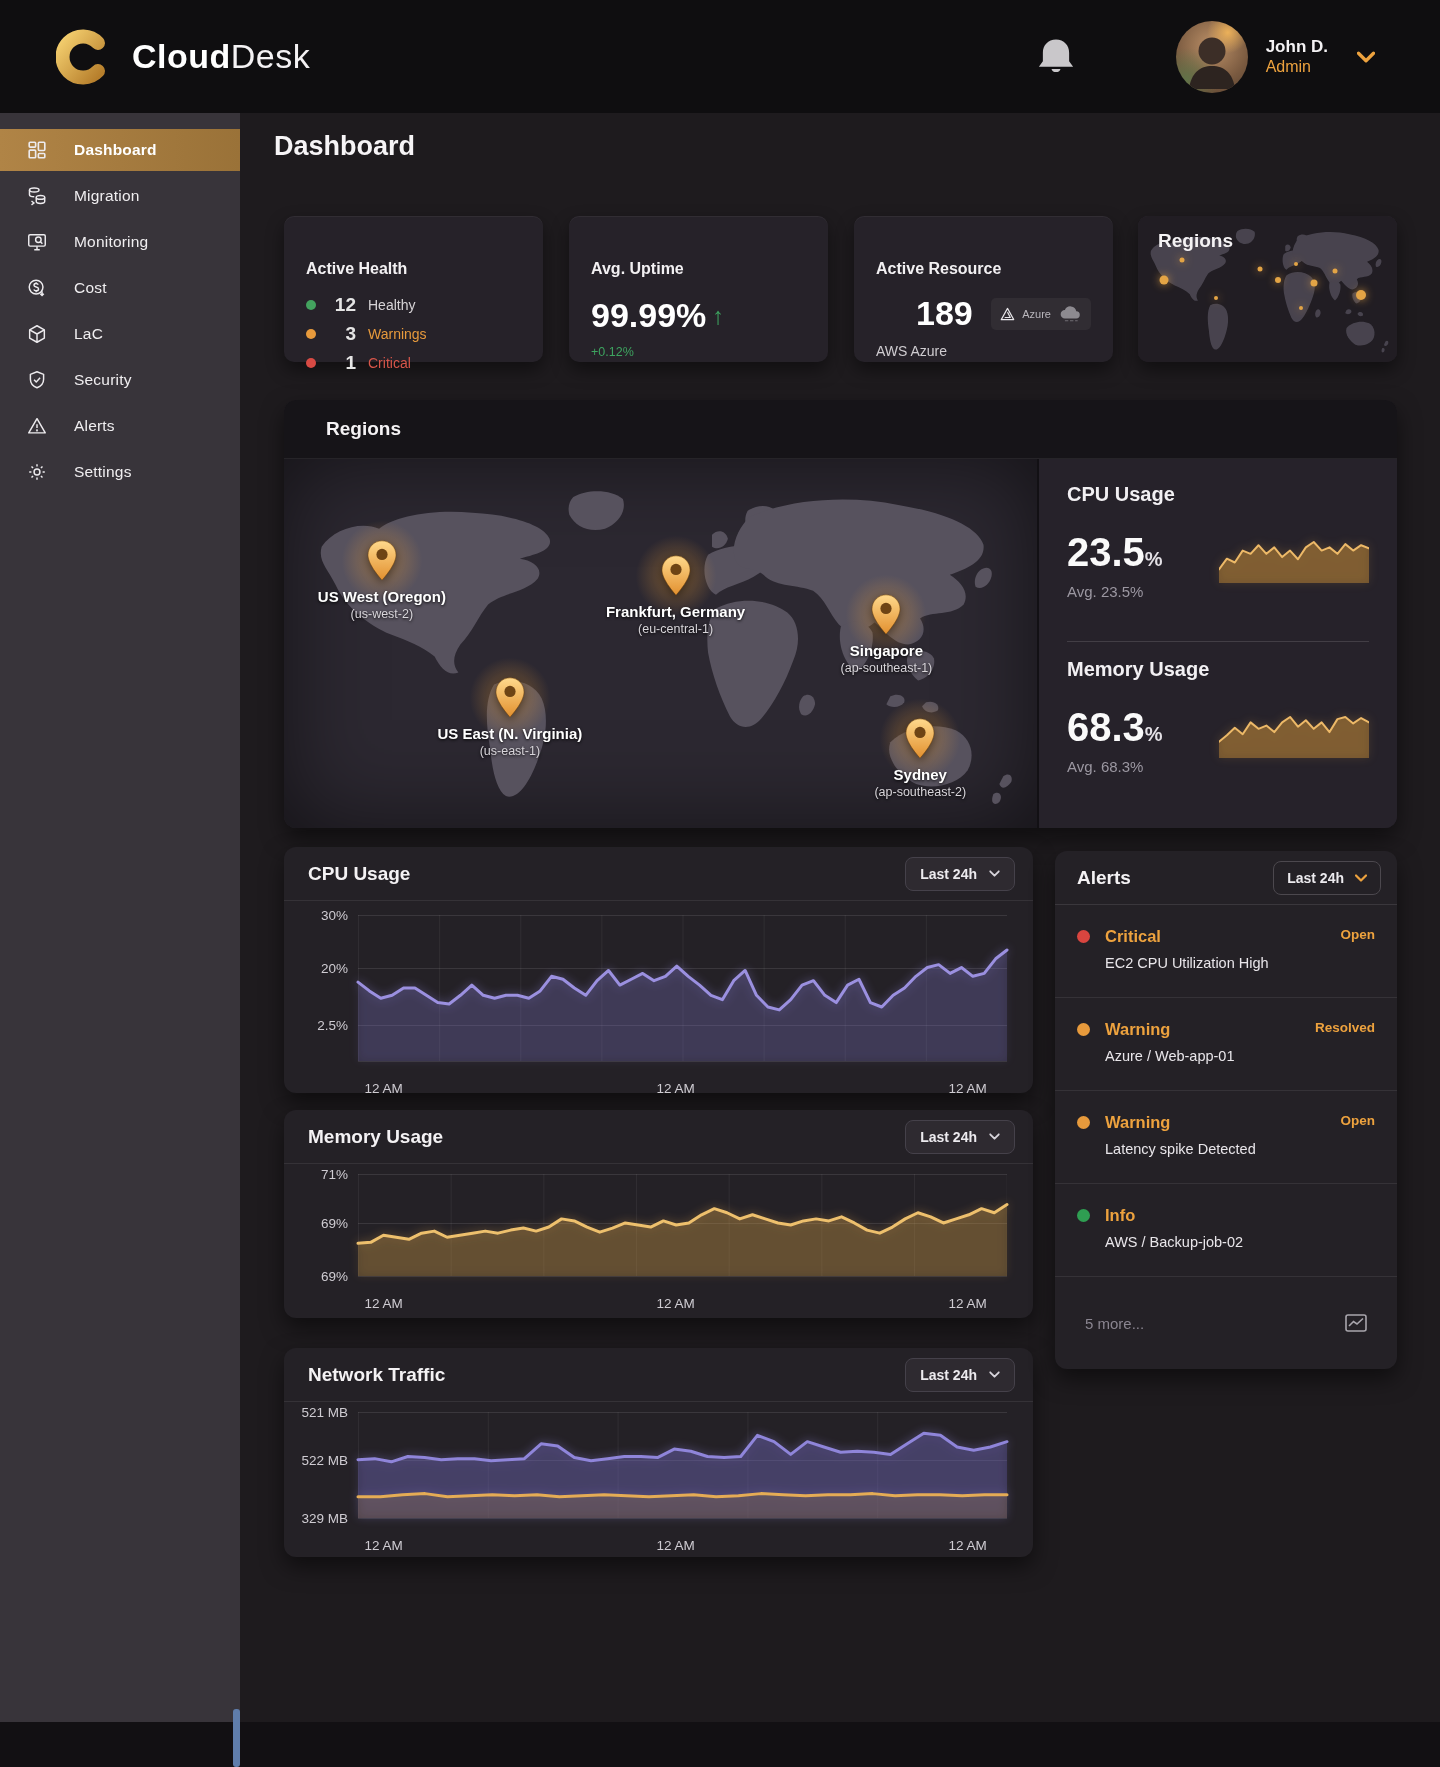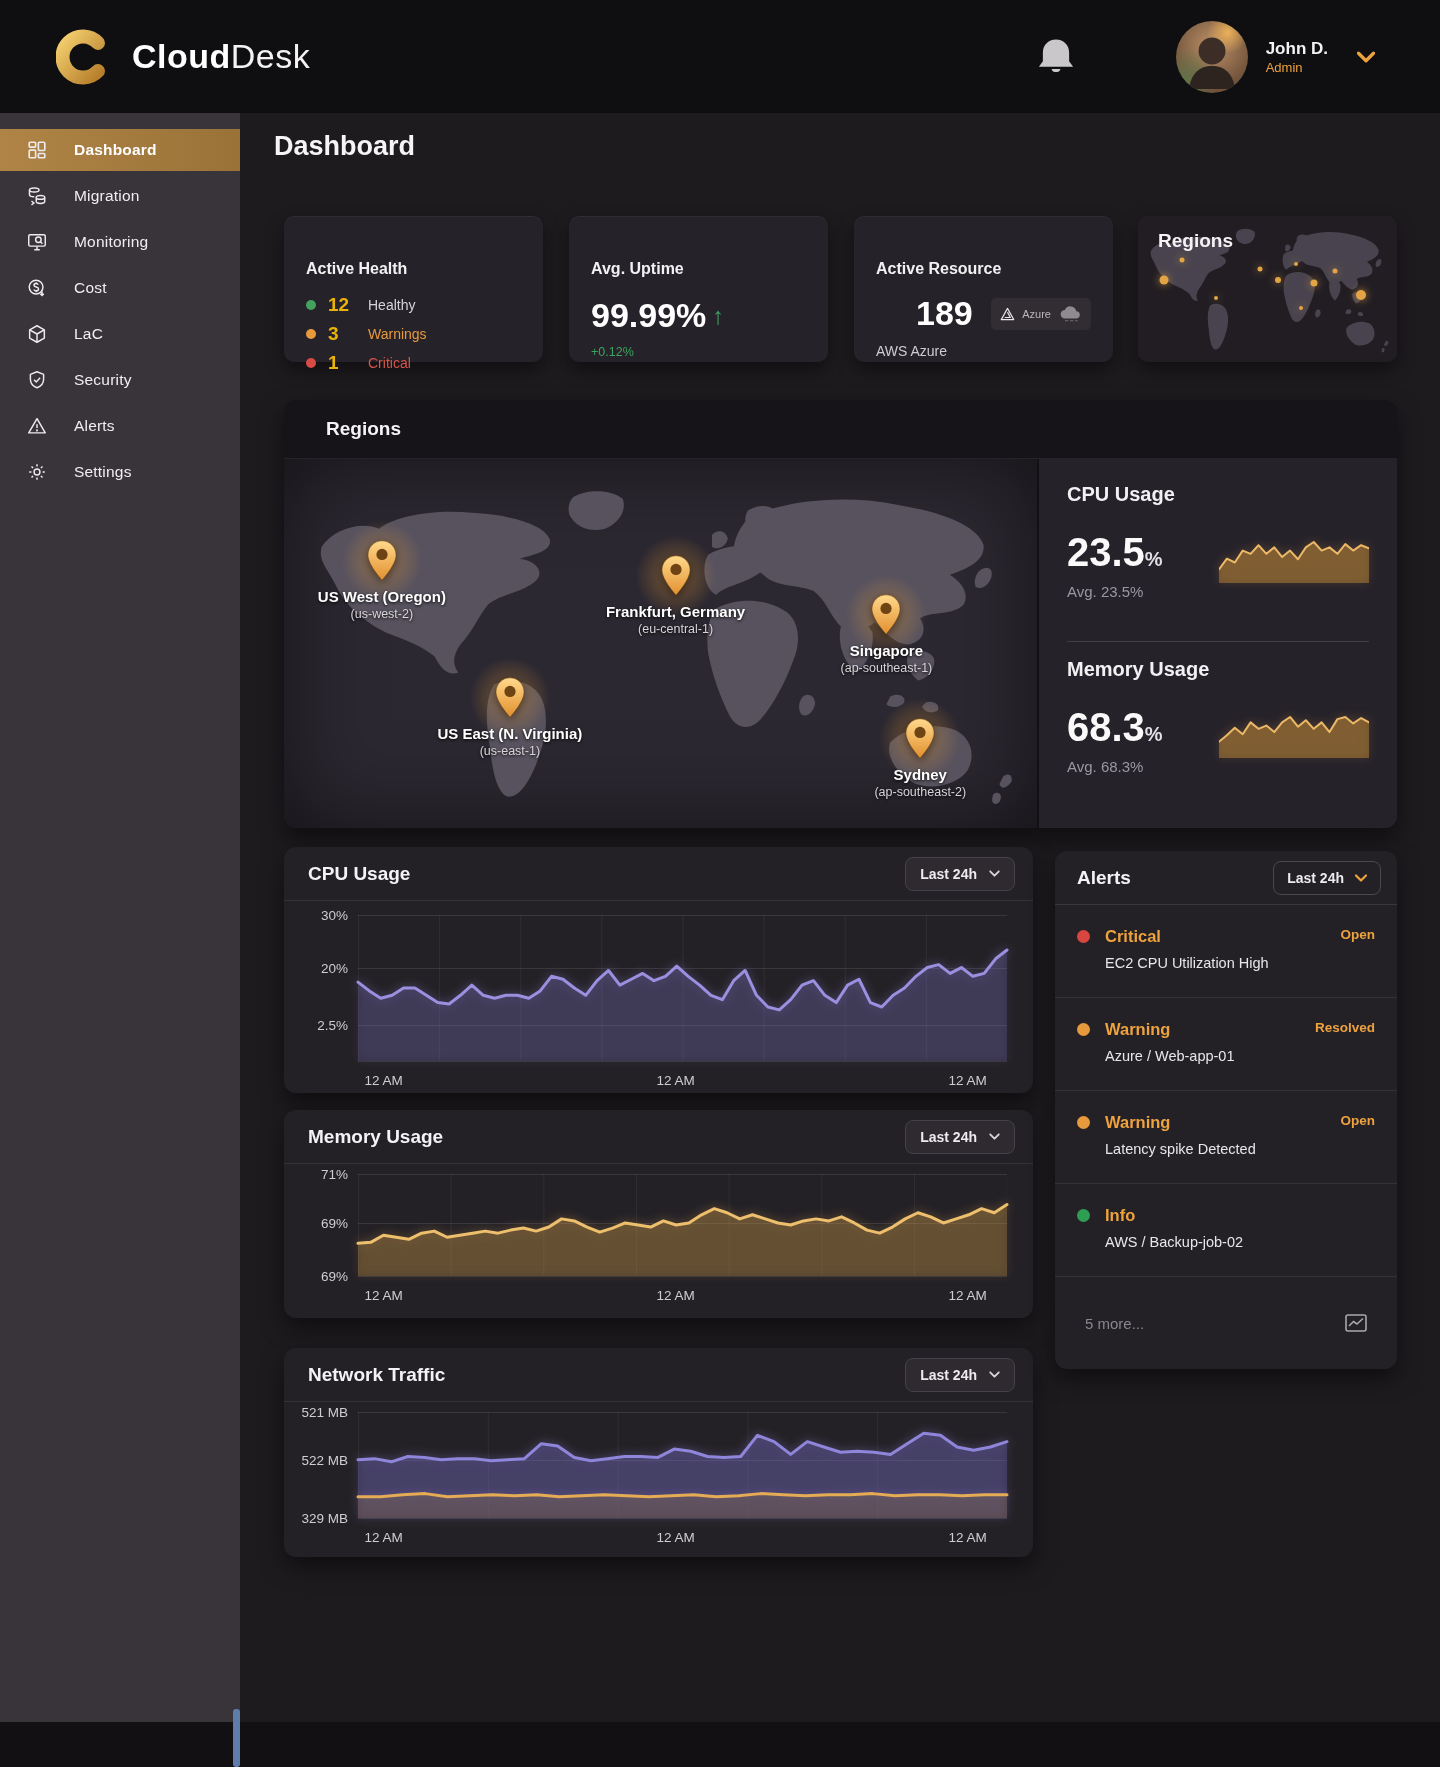--- a/index.html
+++ b/index.html
@@ -19,21 +19,21 @@
   .bell { width:40px; height:44px; color:#c9c7ca; cursor:pointer; }
   .avatar { width:72px; height:72px; border-radius:50%; margin-left:100px; overflow:hidden;
     background:
       radial-gradient(circle at 72% 16%, rgba(240,180,90,.95), rgba(240,180,90,0) 26%),
       radial-gradient(circle at 14% 82%, rgba(96,118,74,.9), rgba(96,118,74,0) 38%),
       radial-gradient(circle at 50% 35%, #bd9168, #7a5a40 62%, #574130);
     position:relative; flex:none; cursor:pointer; }
   .avatar svg { position:absolute; inset:0; }
   .user-meta { margin-left:18px; }
   .user-name { font-size:17px; font-weight:700; color:#f4f2f4; }
-  .user-role { font-size:13px; color:#eda23e; margin-top:1px; }
+  .user-role { font-size:16px; color:#eda23e; margin-top:1px; }
   .user-chevron { width:20px; height:12px; margin-left:28px; color:#eda23e; cursor:pointer; }
 
   
   .sidebar { position:absolute; left:0; top:113px; width:240px; height:1609px;
     background:#38343a; padding-top:14px; z-index:4; }
   .nav-item { position:relative; height:46px; display:flex; align-items:center;
     padding-left:26px; cursor:pointer; }
   .nav-item .nicon { width:22px; height:22px; color:#edebee; display:flex; flex:none; }
   .nav-item .nicon svg { width:22px; height:22px; }
   .nav-item .nlabel { margin-left:26px; font-size:15.5px; color:#f0eef0; letter-spacing:.2px; }
@@ -49,21 +49,21 @@
 
   
   .card { position:absolute; background:#262229; border-radius:10px;
     box-shadow:0 8px 18px rgba(0,0,0,.45), inset 0 1px 0 rgba(255,255,255,.05); }
   .stat-card { top:103px; width:259px; height:146px; padding:24px 22px; }
   .c1 { left:44px; } .c2 { left:329px; } .c3 { left:614px; } .c4 { left:898px; padding:0; overflow:hidden; }
   .card-title { font-size:16px; font-weight:700; color:#f2f0f2;margin-top:20px; }
   .health-rows { margin-top:16px; display:flex; flex-direction:column; gap:7px; }
   .health-row { display:flex; align-items:center; gap:12px; }
   .health-dot { width:10px; height:10px; border-radius:50%; flex:none; }
-  .health-count { font-size:19px; font-weight:700; color:#eab308; width:28px; }
+  .health-count { font-size:19px; font-weight:700; color:#e5e5e5; width:28px;text-align:right; }
   .health-label { font-size:14px; color:#d6d3d6; }
   .big-value { margin-top:18px; font-size:34px; font-weight:800; color:#fff; display:flex; align-items:center; }
   .up-arrow { color:#3da35f; font-size:24px; font-weight:400; margin-left:6px; }
   .delta { margin-top:10px; font-size:12.5px; color:#3da35f; }
   .resource-row { display:flex; align-items:center; justify-content:space-between; margin-top:16px; }
   .resource-value { font-size:34px; font-weight:800; color:#fff;margin-left:40px; }
   .resource-sub { margin-top:10px; font-size:14px; color:#cfccd0; }
   .cloud-badge { background:#312d33; border-radius:5px; height:32px; padding:0 9px;
     display:flex; align-items:center; gap:7px; }
   .cloud-badge .az-label { font-size:11px; color:#b9b6bc; }
@@ -113,21 +113,21 @@
   .range-btn { display:flex; align-items:center; gap:12px; background:#2e2a30;
     border:1px solid #45414a; border-radius:8px; height:34px; padding:0 14px;
     font-size:14px; font-weight:600; color:#eceaee; cursor:pointer; }
   .range-btn svg { width:11px; height:7px; color:#d6d3da; }
   .plot { position:absolute; left:74px; right:26px; }
   .plot .grid-v { position:absolute; inset:0;
     background-image:linear-gradient(90deg, rgba(255,255,255,.055) 1px, transparent 1px); }
   .hline { position:absolute; left:0; right:0; height:1px; background:rgba(255,255,255,.10); }
   .ylab { position:absolute; left:-58px; width:48px; text-align:right; transform:translateY(-50%);
     font-size:13.5px; color:#cfccd2; }
-  .xlab { position:absolute; top:100%; margin-top:12px; font-size:13.5px; color:#cfccd2; }
+  .xlab { position:absolute; top:100%; margin-top:20px; font-size:13.5px; color:#cfccd2; }
   .plot svg.series { position:absolute; inset:0; width:100%; height:100%; overflow:visible; }
   .glow-purple { filter:drop-shadow(0 0 5px rgba(150,140,230,.45)); }
   .glow-gold { filter:drop-shadow(0 0 5px rgba(230,170,80,.40)); }
 
   
   .alerts-panel { position:absolute; left:815px; top:738px; width:342px; height:518px;
     background:#242126; border-radius:12px; box-shadow:0 10px 22px rgba(0,0,0,.5); overflow:hidden; }
   .alerts-header { height:54px; display:flex; align-items:center; justify-content:space-between;
     padding:0 16px 0 22px; border-bottom:1px solid rgba(255,255,255,.10); }
   .alerts-title { font-size:19px; font-weight:700; color:#f4f2f4; }

